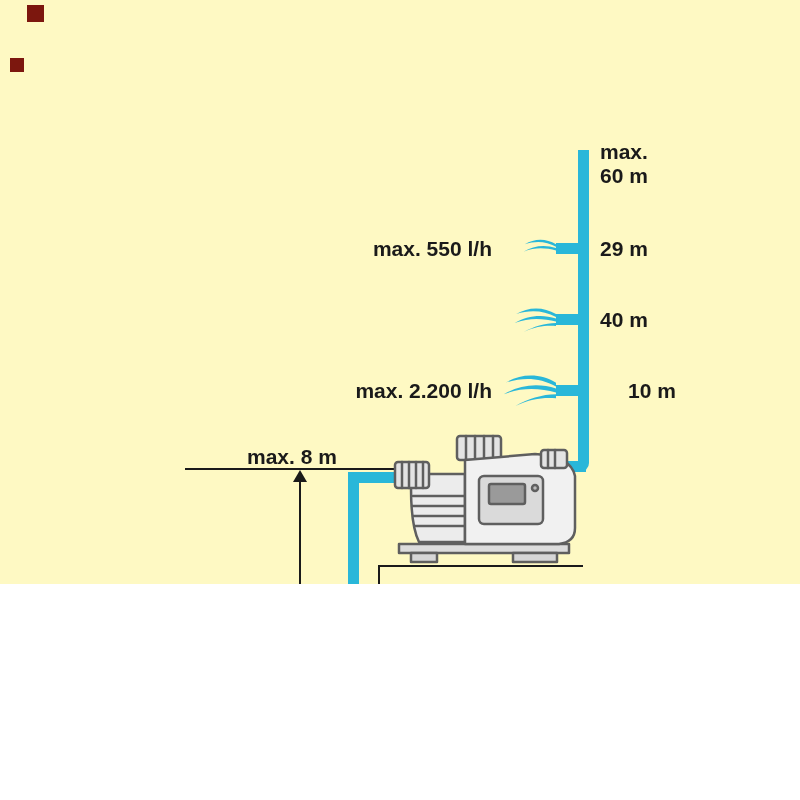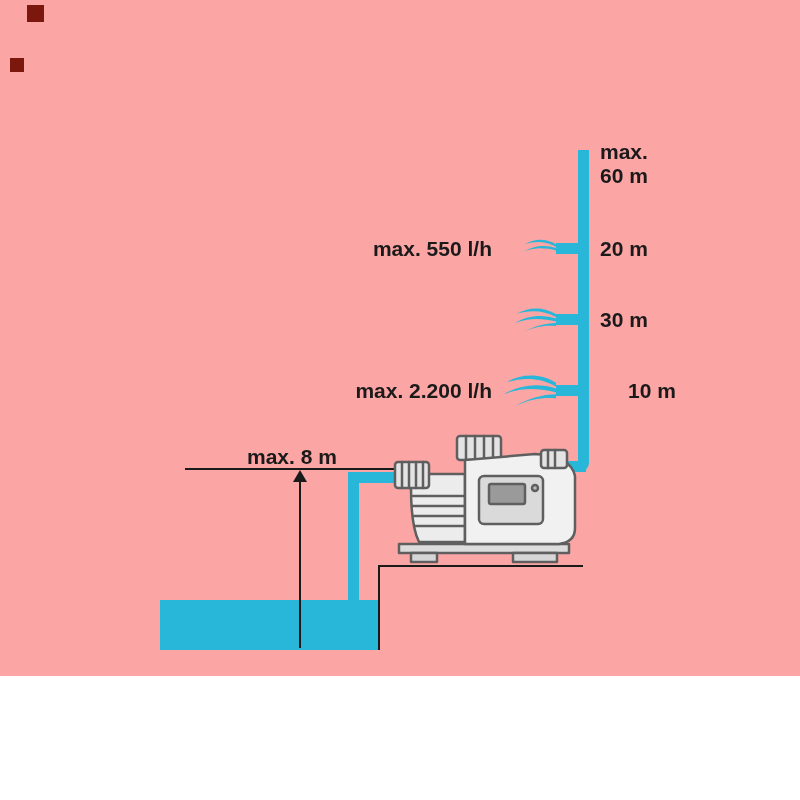--- a/index.html
+++ b/index.html
@@ -1,17 +1,17 @@
 <!DOCTYPE html>
 <html><head>
 <meta charset="utf-8">
 <style>
   html,body{margin:0;padding:0;background:#fff;}
   .canvas{
-    position:relative;width:800px;height:676px;background:#fca5a5;overflow:hidden;
+    position:relative;width:800px;height:584px;background:#fef9c3;overflow:hidden;
     font-family:"Liberation Sans",sans-serif;color:#1a1a1a;
   }
   .lbl{
     position:absolute;font-weight:bold;font-size:21px;line-height:24px;
     color:#1a1a1a;white-space:nowrap;
   }
   .lbl-right{}
   
   .pipe{position:absolute;background:#29b7d9;}
   .riser-v{left:578px;top:150px;width:11px;height:322px;border-bottom-right-radius:9px;}
@@ -139,19 +139,19 @@
   </div>
 
   <div class="lbl lbl-40">
     <div>max.</div>
     <div>60 m</div>
   </div>
 
   <div class="lbl lbl-right flow flow-550">max. 550 l/h</div>
   <div class="lbl lbl-right flow flow-2200">max. 2.200 l/h</div>
 
-  <div class="lbl lbl-25">20 m</div>
-  <div class="lbl lbl-20">30 m</div>
+  <div class="lbl lbl-25">29 m</div>
+  <div class="lbl lbl-20">40 m</div>
   <div class="lbl lbl-10">10 m</div>
 
   <div class="lbl lbl-8m">max. 8 m</div>
 
 </div>
 
 </body></html>

